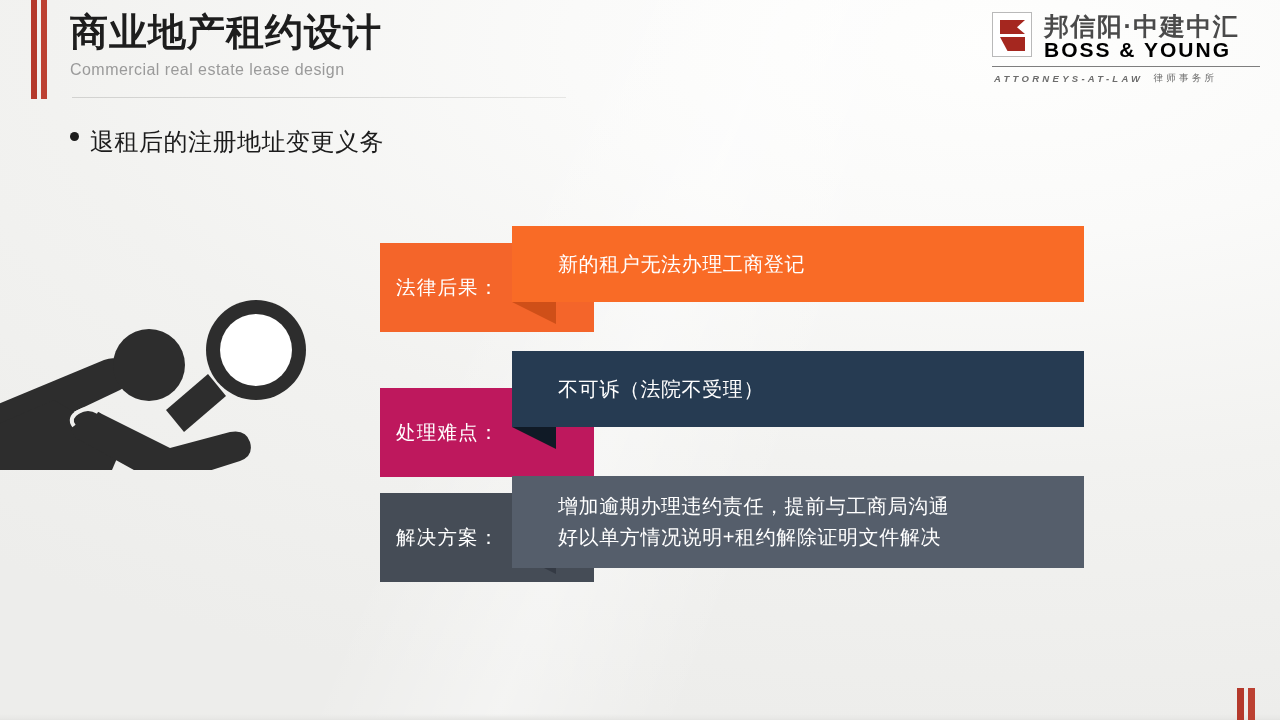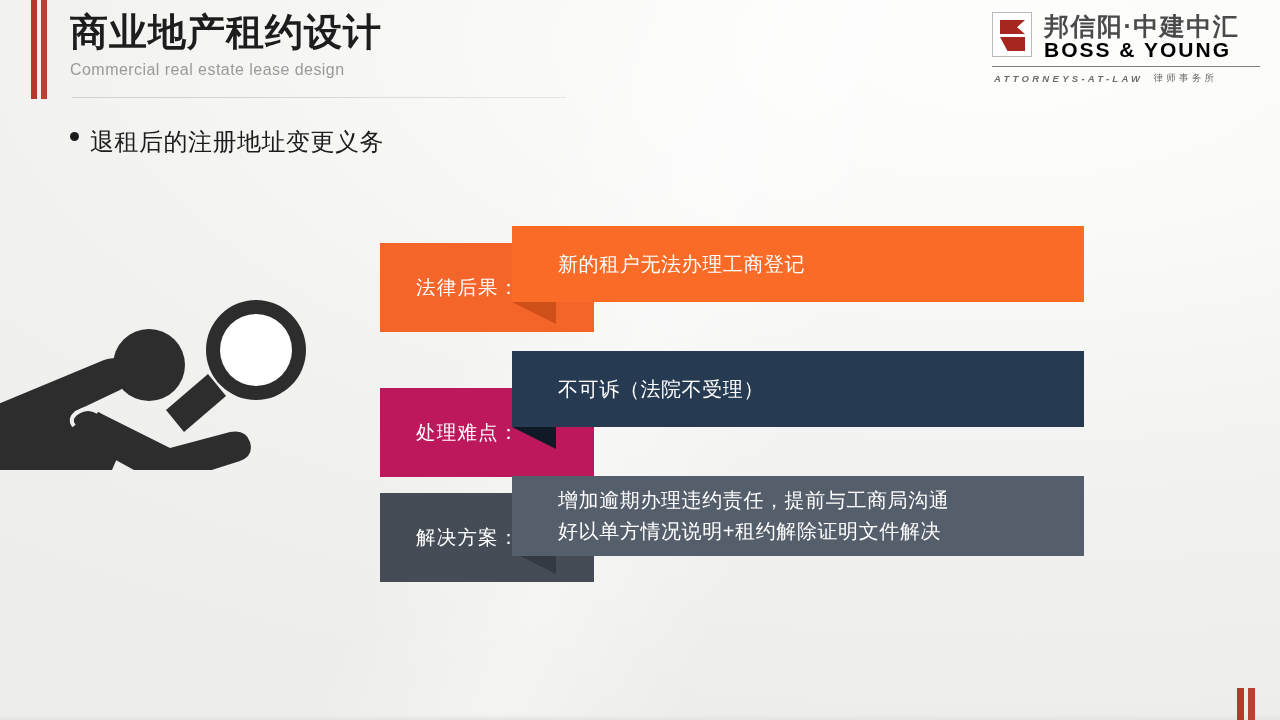--- a/index.html
+++ b/index.html
@@ -222,21 +222,20 @@
     display: flex;
     align-items: center;
     box-sizing: border-box;
     padding-left: 16px;
   }
   .label-text {
     font-size: 19.5px;
     color: #ffffff;
     letter-spacing: 1.2px;
     white-space: nowrap;
-    margin-left: 20px;
   }
   .main-box {
     position: absolute;
     left: 512px;
     width: 572px;
     display: flex;
     align-items: center;
     box-sizing: border-box;
     padding-left: 46px;
   }
@@ -260,21 +259,21 @@
   #row-0 .main-box  { top: 226px; height: 76px; background: #f96b26; }
   #row-0 .fold      { left: 512px; top: 302px; background: #cf4f18; }
 
   
   #row-1 .label-box { top: 388px; background: #be185d; }
   #row-1 .main-box  { top: 351px; height: 76px; background: #263b52; }
   #row-1 .fold      { left: 512px; top: 427px; background: #101a26; }
 
   
   #row-2 .label-box { top: 493px; background: #454c56; }
-  #row-2 .main-box  { top: 476px; height: 80px; background: #555e6b; }
+  #row-2 .main-box  { top: 476px; height: 92px; background: #555e6b; }
   #row-2 .fold      { left: 512px; top: 552px; background: #343a44; }
 
   
   #footer-accent {
     position: absolute;
     right: 21px;
     bottom: 0;
     width: 22px;
     height: 32px;
   }

